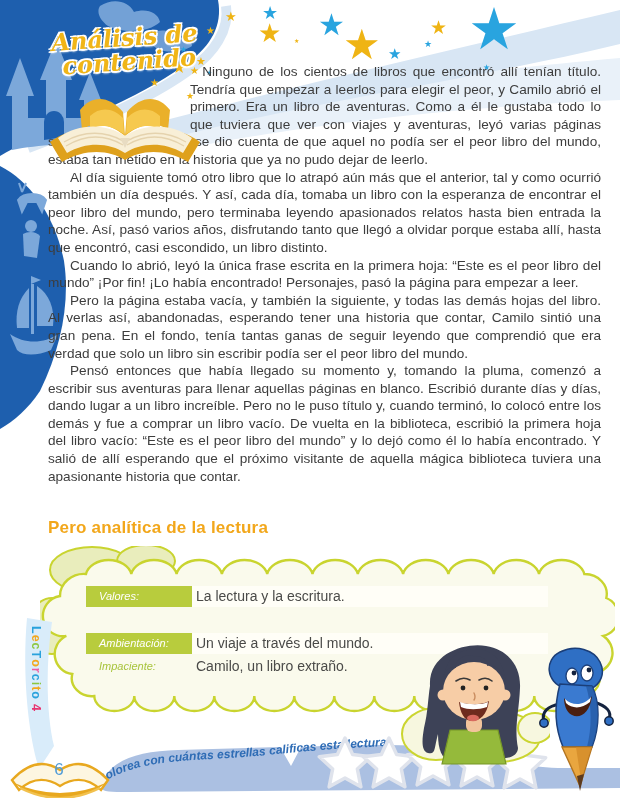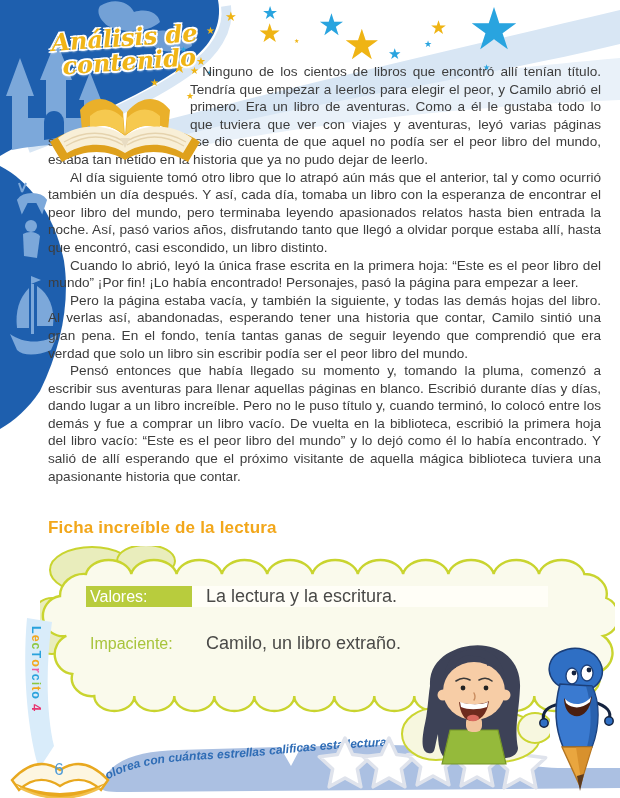--- a/index.html
+++ b/index.html
@@ -28,22 +28,22 @@
   .story p{margin:0;text-indent:22px;}
   .story p.first{text-indent:0;}
   .inline-star{color:#efb414;font-size:10px;vertical-align:2px;margin-right:1px;}
 
   
   .section-heading{position:absolute;left:48px;top:518px;z-index:2;
                    font-size:17px;font-weight:bold;color:#f2a71b;letter-spacing:.2px;}
   #cloud-svg{position:absolute;left:40px;top:546px;z-index:1;}
   .ficha-table{position:absolute;left:86px;top:585px;z-index:2;width:462px;}
   .ficha-row{display:grid;grid-template-columns:106px 356px;height:23.4px;align-items:center;}
-  .ficha-row .lbl{font-size:16px;padding-left:4px;height:21px;line-height:21px;}
-  .ficha-row .val{font-size:18px;color:#4a4a48;padding-left:14px;height:21px;line-height:21px;}
+  .ficha-row .lbl{font-size:11px;padding-left:13px;height:21px;line-height:21px;font-style:italic;}
+  .ficha-row .val{font-size:14px;color:#4a4a48;padding-left:4px;height:21px;line-height:21px;}
   .ficha-row.band .lbl{background:#b8cc3d;color:#fff;}
   .ficha-row.band .val{background:#fffef7;}
   .ficha-row.plain .lbl{color:#a8c43c;}
 
   
   #girl-svg{position:absolute;left:398px;top:640px;z-index:4;}
   #pencil-svg{position:absolute;left:534px;top:646px;z-index:6;}
 
   
   #banner-svg{position:absolute;left:88px;top:734px;z-index:2;}
@@ -124,21 +124,21 @@
 
 <div class="story" data-name="story-text">
   <div class="wrap-spacer" data-name="text-wrap-spacer"></div>
   <p class="first" data-name="story-paragraph"><span class="inline-star" data-name="star-icon">★</span><span data-name="story-paragraph-text">Ninguno de los cientos de libros que encontró allí tenían título. Tendría que empezar a leerlos para elegir el peor, y Camilo abrió el primero. Era un libro de aventuras. Como a él le gustaba todo lo que tuviera que ver con viajes y aventuras, leyó varias páginas seguidas. Para cuando se dio cuenta de que aquel no podía ser el peor libro del mundo, estaba tan metido en la historia que ya no pudo dejar de leerlo.</span></p>
   <p data-name="story-paragraph">Al día siguiente tomó otro libro que lo atrapó aún más que el anterior, tal y como ocurrió también un día después. Y así, cada día, tomaba un libro con la esperanza de encontrar el peor libro del mundo, pero terminaba leyendo apasionados relatos hasta bien entrada la noche. Así, pasó varios años, disfrutando tanto que llegó a olvidar porque estaba allí, hasta que encontró, casi escondido, un libro distinto.</p>
   <p data-name="story-paragraph">Cuando lo abrió, leyó la única frase escrita en la primera hoja: “Este es el peor libro del mundo” ¡Por fin! ¡Lo había encontrado! Personajes, pasó la página para empezar a leer.</p>
   <p data-name="story-paragraph">Pero la página estaba vacía, y también la siguiente, y todas las demás hojas del libro. Al verlas así, abandonadas, esperando tener una historia que contar, Camilo sintió una gran pena. En el fondo, tenía tantas ganas de seguir leyendo que comprendió que era verdad que solo un libro sin escribir podía ser el peor libro del mundo.</p>
   <p data-name="story-paragraph">Pensó entonces que había llegado su momento y, tomando la pluma, comenzó a escribir sus aventuras para llenar aquellas páginas en blanco. Escribió durante días y días, dando lugar a un libro increíble. Pero no le puso título y, cuando terminó, lo colocó entre los demás y fue a comprar un libro vacío. De vuelta en la biblioteca, escribió la primera hoja del libro vacío: “Este es el peor libro del mundo” y lo dejó como él lo había encontrado. Y salió de allí esperando que el próximo visitante de aquella mágica biblioteca tuviera una apasionante historia que contar.</p>
 </div>
 
-<div class="section-heading" data-name="section-heading">Ficha increíble de la lectura</div>
+<div class="section-heading" data-name="section-heading">Pero analítica de la lectura</div>
 
 <svg id="cloud-svg" width="575" height="170" viewBox="0 0 575 170" data-name="cloud-panel">
   <ellipse cx="52" cy="24" rx="42" ry="23" fill="#e9edbc" stroke="#c9d42f" stroke-width="2" data-name="cloud-back-puff"></ellipse>
   <ellipse cx="106" cy="15" rx="29" ry="16" fill="#e9edbc" stroke="#c9d42f" stroke-width="2" data-name="cloud-back-puff"></ellipse>
   <ellipse cx="12" cy="80" rx="23" ry="28" fill="#e9edbc" stroke="#c9d42f" stroke-width="2" data-name="cloud-back-puff"></ellipse>
   <path d="M20,50
            a24,22 0 0 1 26,-22
            a23,17 0 0 1 45.3,0 a23,17 0 0 1 45.3,0 a23,17 0 0 1 45.3,0 a23,17 0 0 1 45.3,0
            a23,17 0 0 1 45.3,0 a23,17 0 0 1 45.3,0 a23,17 0 0 1 45.3,0 a23,17 0 0 1 45.3,0
            a23,17 0 0 1 45.3,0 a23,17 0 0 1 45.3,0 a23,17 0 0 1 45.3,0
@@ -151,20 +151,24 @@
            a20,18 0 0 1 -22,-22
            a20,20 0 0 1 -6,-38 a20,20 0 0 1 -6.3,-40 Z" fill="#fafaec" stroke="#c9d42f" stroke-width="2.4" data-name="cloud-outline"></path>
 </svg>
 
 <div class="ficha-table" data-name="ficha-table">
   <div class="ficha-row band" data-name="table-row">
     <div class="lbl" data-name="row-label">Valores:</div>
     <div class="val" data-name="row-value">La lectura y la escritura.</div>
   </div>
   <div class="ficha-row plain" data-name="table-row">
+  </div>
+  <div class="ficha-row band" data-name="table-row">
+    <div class="lbl" data-name="row-label">Ambientación:</div>
+    <div class="val" data-name="row-value">Un viaje a través del mundo.</div>
   </div>
   <div class="ficha-row plain" data-name="table-row">
     <div class="lbl" data-name="row-label">Impaciente:</div>
     <div class="val" data-name="row-value">Camilo, un libro extraño.</div>
   </div>
 </div>
 
 <svg id="girl-svg" width="152" height="126" viewBox="0 0 152 126" data-name="girl-character">
   <ellipse cx="38" cy="94" rx="34" ry="26" fill="#f7f7df" stroke="#cbd531" stroke-width="2" data-name="girl-cloud-puff"></ellipse>
   <ellipse cx="100" cy="97" rx="42" ry="25" fill="#f7f7df" stroke="#cbd531" stroke-width="2" data-name="girl-cloud-puff"></ellipse>

